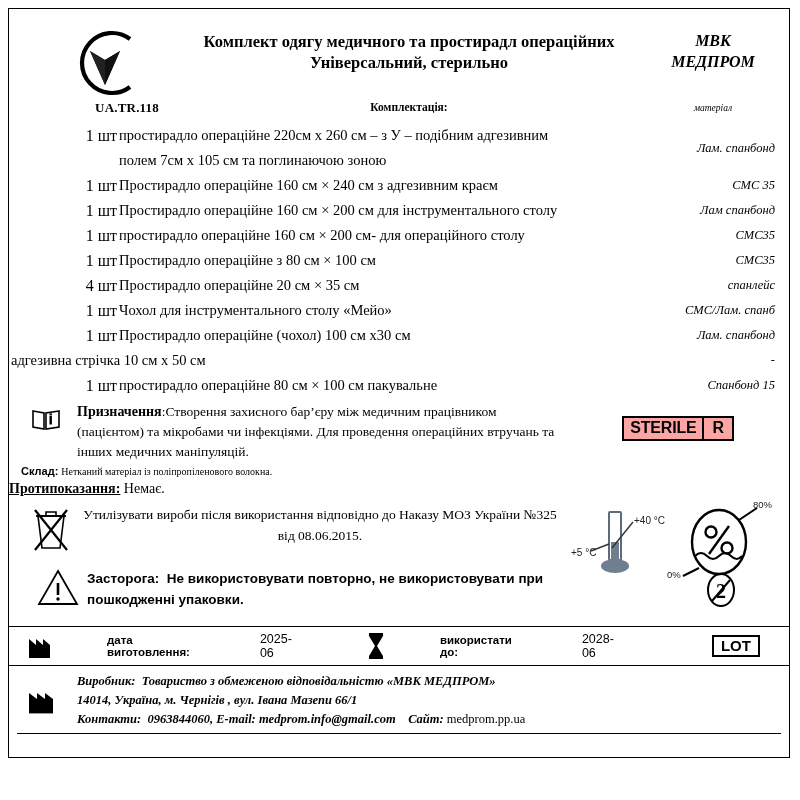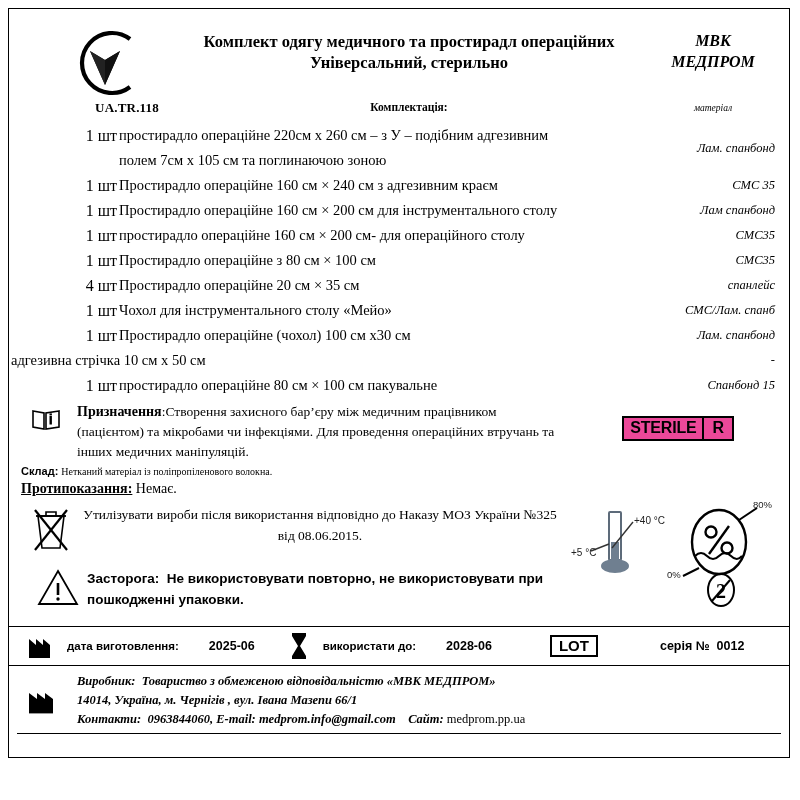--- a/index.html
+++ b/index.html
@@ -145,21 +145,21 @@
     line-height: 20px;
   }
   .purpose-text b { font-size: 14px; }
 
   .sterile-badge {
     position: absolute;
     right: 55px;
     top: 14px;
     display: flex;
     border: 2.5px solid #000;
-    background: #ec4899;
+    background: #fca5a5;
   }
   .sterile-badge .s1 {
     padding: 1px 6px 2px 6px;
     font-family: "Liberation Sans", sans-serif;
     font-weight: bold;
     font-size: 16px;
     letter-spacing: -0.2px;
   }
   .sterile-badge .s2 {
     padding: 1px 8px 2px 8px;
@@ -172,21 +172,20 @@
   .sklad {
     margin-left: 12px;
     font-size: 10.5px;
     line-height: 14px;
     font-family: "Liberation Sans", sans-serif;
   }
   .sklad b { font-size: 11px; }
   .sklad .rest { font-family: "Liberation Serif", serif; font-size: 10px; }
 
   .contra {
-    margin-left: 12px;
     margin-top: 1px;
     font-size: 14px;
     line-height: 18px;
   }
   .contra b { text-decoration: underline; }
 
   
   .disposal {
     position: relative;
     margin-top: 6px;
@@ -245,31 +244,32 @@
 
   
   .dates {
     position: relative;
     border-top: 1.6px solid #000;
     border-bottom: 1.6px solid #000;
     height: 38px;
     margin-top: 6px;
     display: flex;
     align-items: center;
+    gap: 40px;
   }
   .dates .icon-cell { margin-left: 18px; display: flex; align-items: center; }
   .dates .lbl {
     font-family: "Liberation Sans", sans-serif;
     font-weight: bold;
     font-size: 11.5px;
     margin-left: 14px;
   }
   .dates .val {
     font-family: "Liberation Sans", sans-serif;
-    font-weight: bold;
+    font-weight: normal;
     font-size: 12.5px;
     margin-left: 30px;
   }
   .lot-box {
     margin-left: 58px;
     border: 2.5px solid #000;
     padding: 0px 7px 1px 7px;
     font-family: "Liberation Sans", sans-serif;
     font-weight: bold;
     font-size: 15px;

